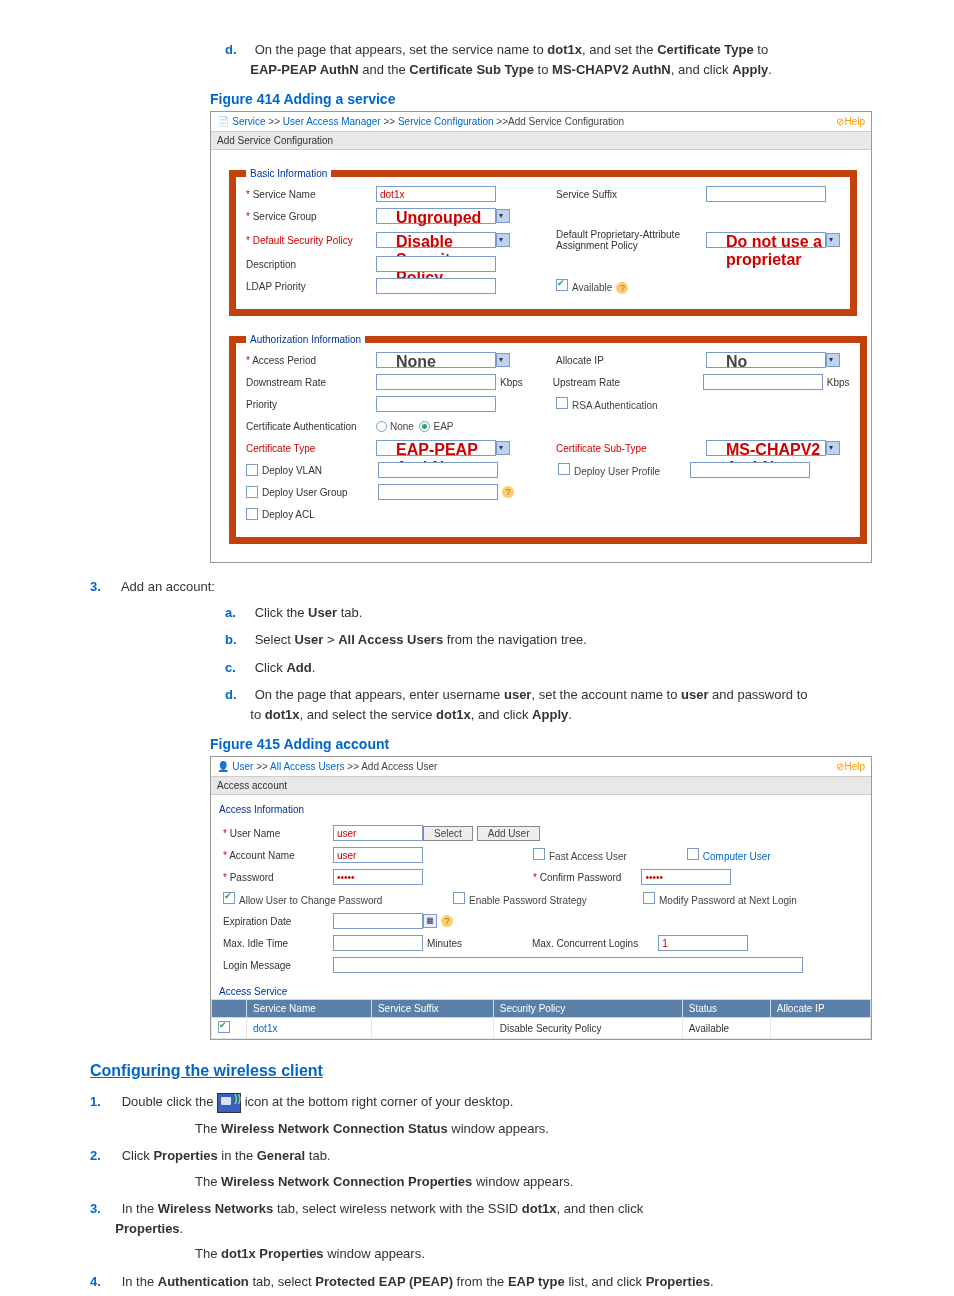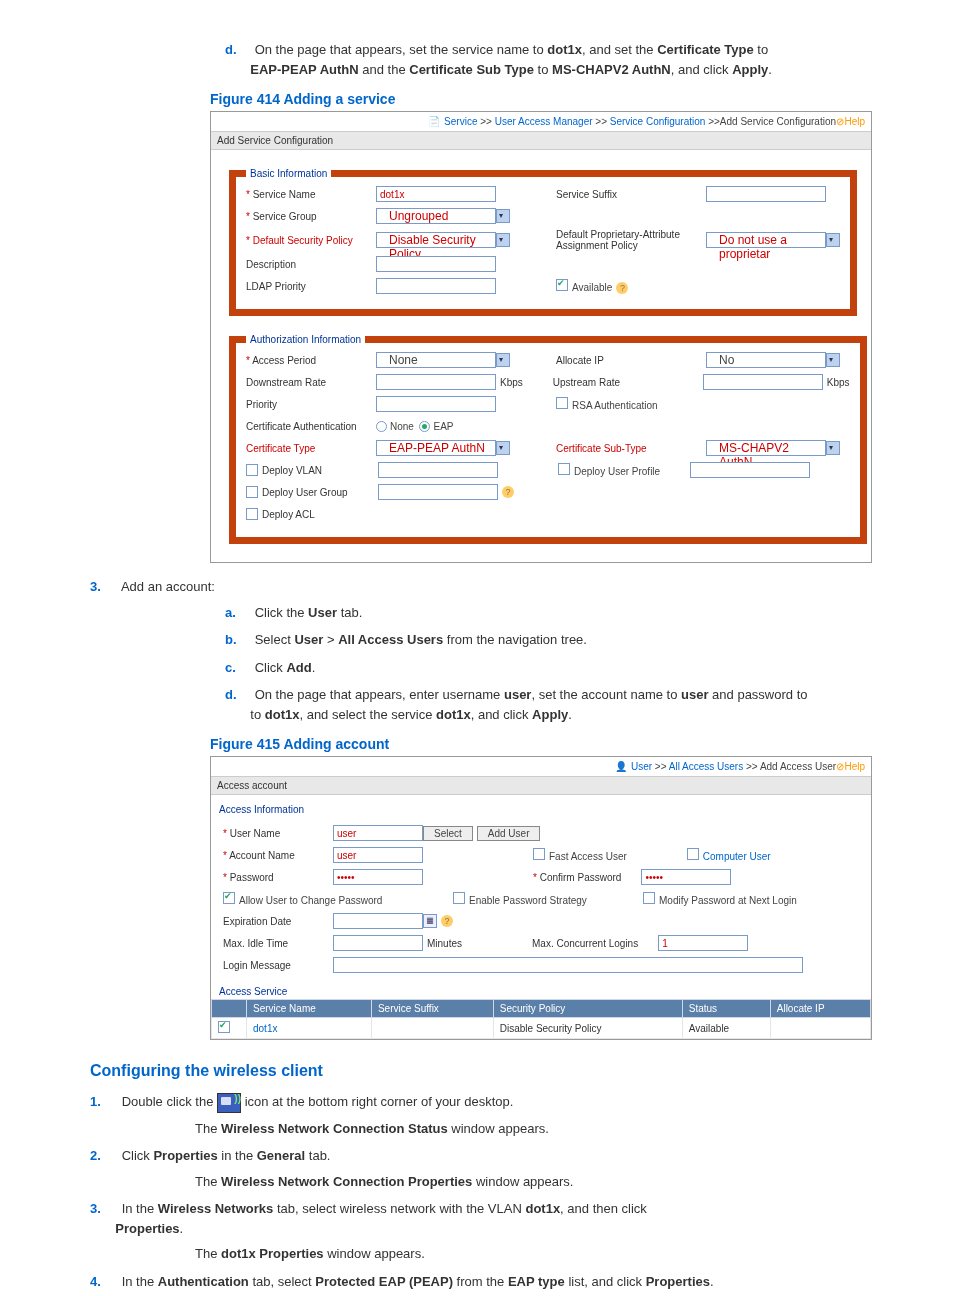--- a/index.html
+++ b/index.html
@@ -7,39 +7,38 @@
     font-size: 13px;
     color: #333;
     margin: 0;
     padding: 40px 90px 40px 90px;
     background: #fff;
   }
   .sub-step { margin-left: 135px; margin-bottom: 8px; line-height: 1.5; }
   .num-step { margin-bottom: 6px; line-height: 1.5; }
   .num-step .marker { display:inline-block; width:28px; color:#0066cc; font-weight:bold; }
   .sub-step .marker { display:inline-block; width:26px; color:#0066cc; font-weight:bold; }
-  .heading2 { color:#0066cc; font-size:16px; font-weight:bold; margin:22px 0 12px 0; }
+  .heading2 { color:#0066cc; font-size:16px; font-weight:bold; margin:22px 0 12px 0;text-decoration:underline; }
   .fig-title { color:#0066cc; font-size:14px; font-weight:bold; margin:12px 0 4px 120px; }
   b { font-weight:bold; }
   .page-num { text-align:center; margin-top:30px; font-size:12px; }
 
   
   .shot {
     margin-left: 120px;
     border: 1px solid #999;
     font-size: 10px;
     color: #444;
     background: #fff;
     width: 660px;
     margin-bottom: 14px;
   }
   .shot .bc {
     padding: 4px 6px;
     border-bottom: 1px solid #ccc;
-    text-align: right;
   }
   .shot .bc a { color: #0066cc; text-decoration: none; cursor:pointer; }
   .shot .bc .help { float:right; color:#ff9900; }
   .shot .section-hdr {
     background: #e8e8e8;
     padding: 3px 6px;
     font-weight: normal;
     color:#333;
     border-bottom:1px solid #ccc;
   }
@@ -50,22 +49,22 @@
   }
   legend { color:#003399; font-size:10px; padding:0 4px; }
   .row { display:flex; align-items:center; margin-bottom:4px; min-height:18px; }
   .lbl { width: 130px; color:#333; font-size:10px; }
   .lbl.req::before { content:"* "; color:#cc0000; }
   .val-input {
     border:1px solid #7a9bc8; height:16px; width:120px; font-size:10px;
     padding:0 3px; color:#cc0000; box-sizing:border-box;
   }
   .val-select {
-    border:1px solid #7a9bc8; height:16px; width:120px; font-size:12px;
-    background:#fff; box-sizing:border-box; padding-left:12px;
+    border:1px solid #7a9bc8; height:16px; width:120px; font-size:16px;
+    background:#fff; box-sizing:border-box; padding-left:19px;font-weight:bold;
   }
   .dd-arrow {
     display:inline-block; width:14px; height:14px; background:#bcd2ee;
     border:1px solid #7a9bc8; box-sizing:border-box; position:relative; top:0;
   }
   .dd-arrow::after { content:"▾"; font-size:8px; color:#335; position:relative; top:-1px; left:2px; }
   .midlbl { width:150px; color:#333; font-size:10px; margin-left:60px; }
   .unit { font-size:10px; margin-left:4px; color:#333; }
   .cb { width:12px; height:12px; border:1px solid #7a9bc8; display:inline-block; margin-right:4px; box-sizing:border-box; background:#fff; position:relative; }
   .cb.checked::after { content:"✔"; font-size:9px; color:#2a6; position:absolute; top:-2px; left:0; }
@@ -314,21 +313,21 @@
 <div class="num-step">
   <span class="marker">2.</span>
   <span>Click </span><b>Properties</b><span> in the </span><b>General</b><span> tab.</span>
 </div>
 <div class="indent-cont">
   <span>The </span><b>Wireless Network Connection Properties</b><span> window appears.</span>
 </div>
 
 <div class="num-step">
   <span class="marker">3.</span>
-  <span>In the </span><b>Wireless Networks</b><span> tab, select wireless network with the VLAN </span><b>dot1x</b><span>, and then click </span><br>
+  <span>In the </span><b>Wireless Networks</b><span> tab, select wireless network with the SSID </span><b>dot1x</b><span>, and then click </span><br>
   &nbsp;&nbsp;&nbsp;&nbsp;&nbsp;&nbsp;&nbsp;<b>Properties</b><span>.</span>
 </div>
 <div class="indent-cont">
   <span>The </span><b>dot1x Properties</b><span> window appears.</span>
 </div>
 
 <div class="num-step">
   <span class="marker">4.</span>
   <span>In the </span><b>Authentication</b><span> tab, select </span><b>Protected EAP (PEAP)</b><span> from the </span><b>EAP type</b><span> list, and click </span><b>Properties</b><span>.</span>
 </div>

